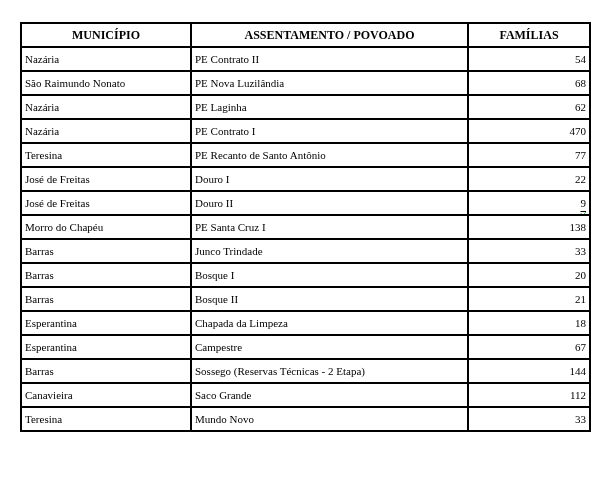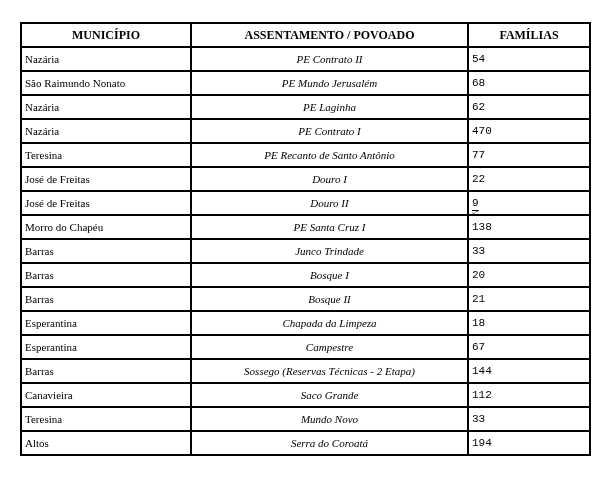--- a/index.html
+++ b/index.html
@@ -42,22 +42,22 @@
   }
   table.families-table th {
     font-weight: bold;
     font-size: 12px;
     text-align: center;
   }
   col.col-municipio   { width: 170px; }
   col.col-assentamento{ width: 277px; }
   col.col-familias    { width: 122px; }
   td.cell-municipio   { text-align: left; }
-  td.cell-assentamento{ text-align: center; font-style: italic; }
-  td.cell-familias    { text-align: left; font-family: Liberation Mono, monospace; }
+  td.cell-assentamento{ text-align: left; }
+  td.cell-familias    { text-align: right; }
   
   th.col-familias, td.cell-familias {
     border-left: 7px double #000000;
   }
   
   .squiggle {
     text-decoration-line: underline;
     text-decoration-style: wavy;
     text-decoration-thickness: 1px;
     text-underline-offset: 4px;
@@ -88,21 +88,21 @@
         </tr>
       </thead>
       <tbody>
           <tr>
             <td class="cell-municipio">Nazária</td>
             <td class="cell-assentamento">PE Contrato II</td>
             <td class="cell-familias">54</td>
           </tr>
           <tr>
             <td class="cell-municipio">São Raimundo Nonato</td>
-            <td class="cell-assentamento">PE Mundo Jerusalém</td>
+            <td class="cell-assentamento">PE Nova Luzilândia</td>
             <td class="cell-familias">68</td>
           </tr>
           <tr>
             <td class="cell-municipio">Nazária</td>
             <td class="cell-assentamento">PE Laginha</td>
             <td class="cell-familias">62</td>
           </tr>
           <tr>
             <td class="cell-municipio">Nazária</td>
             <td class="cell-assentamento">PE Contrato I</td>
@@ -161,21 +161,16 @@
           <tr>
             <td class="cell-municipio">Canavieira</td>
             <td class="cell-assentamento">Saco Grande</td>
             <td class="cell-familias">112</td>
           </tr>
           <tr>
             <td class="cell-municipio">Teresina</td>
             <td class="cell-assentamento">Mundo Novo</td>
             <td class="cell-familias">33</td>
           </tr>
-          <tr>
-            <td class="cell-municipio">Altos</td>
-            <td class="cell-assentamento">Serra do Coroatá</td>
-            <td class="cell-familias">194</td>
-          </tr>
         </tbody>
     </table>
   </div>
 </div>
 
 </body></html>

